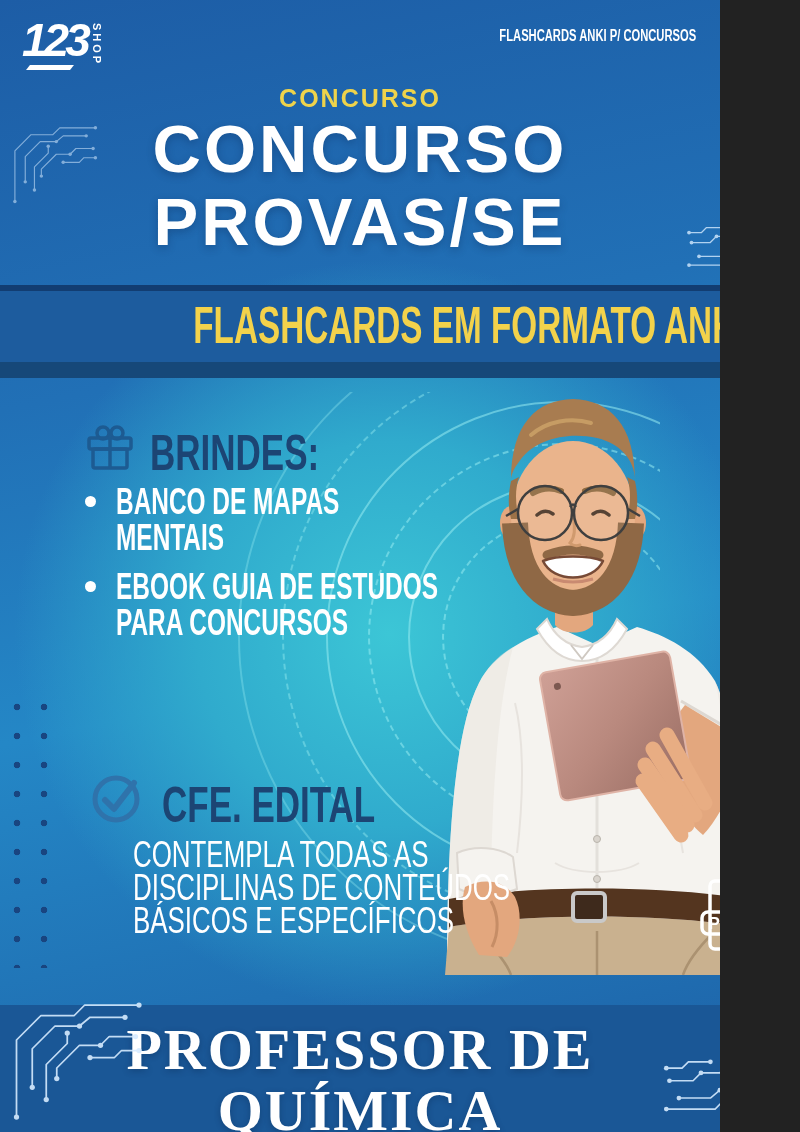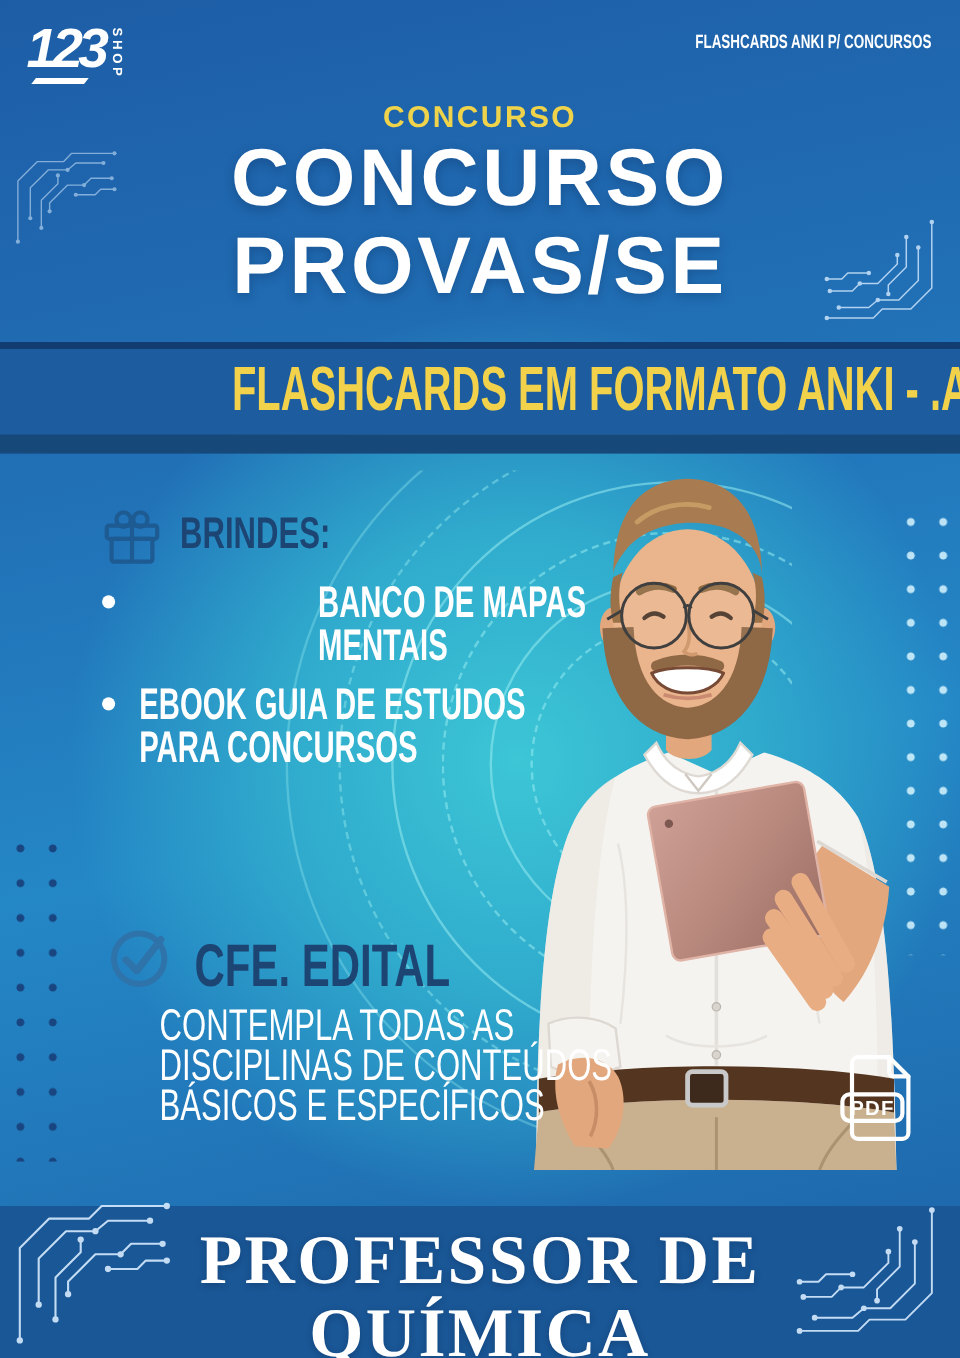--- a/index.html
+++ b/index.html
@@ -1,17 +1,17 @@
 <!DOCTYPE html>
 <html><head>
 <meta charset="utf-8">
 <style>
   html,body{margin:0;padding:0;background:#222;}
   .page{
-    position:relative;width:800px;height:1132px;overflow:hidden;
+    position:relative;width:720px;height:1132px;overflow:hidden;
     font-family:"Liberation Sans",sans-serif;
     background:
       radial-gradient(circle 480px at 54% 56%, #3cc6d6 0%, #30abcd 40%, rgba(42,140,198,0) 78%),
       linear-gradient(168deg, #1d5da6 0%, #2170b6 32%, #2487c6 58%, #2071b4 82%, #1d5fa5 100%);
   }
   .abs{position:absolute;}
   
   .cnd66{display:inline-block;transform:scaleX(.66);transform-origin:left top;white-space:nowrap;}
   .cnd70{display:inline-block;transform:scaleX(.70);transform-origin:left top;white-space:nowrap;}
   .cnd70r{display:inline-block;transform:scaleX(.70);transform-origin:right top;white-space:nowrap;}
@@ -26,23 +26,23 @@
   .kicker{left:0;top:84px;width:100%;text-align:center;color:#eed34b;font-weight:bold;font-size:25px;letter-spacing:2px;}
   .hero-title{left:0;top:112px;width:100%;text-align:center;color:#fff;font-weight:bold;font-size:67px;line-height:73px;letter-spacing:3px;text-shadow:0 3px 9px rgba(8,30,70,.28);}
   
   .banner{left:0;top:285px;width:100%;}
   .banner-stripe-top{height:6px;background:#123d72;}
   .banner-main{height:71px;background:#1d5c9e;text-align:center;}
   .banner-main .txt{font-size:52px;line-height:68px;font-weight:bold;color:#f3d24b;}
   .banner-stripe-bottom{height:16px;background:#164879;}
   
   .brindes-row{left:84px;top:422px;display:flex;align-items:flex-start;}
-  .brindes-row .txt{font-size:37px;font-weight:bold;color:#1c4574;margin-left:14px;margin-top:2px;}
+  .brindes-row .txt{font-size:50px;font-weight:bold;color:#1c4574;margin-left:14px;margin-top:2px;}
   .bullet-list{left:85px;top:484px;list-style:none;margin:0;padding:0;}
-  .bullet-item{display:flex;margin-bottom:13px;justify-content:space-between;}
+  .bullet-item{display:flex;margin-bottom:13px;}
   .bullet-dot{flex:0 0 auto;width:11px;height:11px;border-radius:50%;background:#fff;margin:12px 20px 0 0;}
   .bullet-lines{font-size:37px;line-height:36px;font-weight:bold;color:#fff;}
   .cfe-row{left:88px;top:770px;display:flex;align-items:flex-start;}
   .cfe-row .txt{font-size:50px;font-weight:bold;color:#1c4574;margin-left:16px;margin-top:6px;}
   .edital-desc{left:95px;top:838px;font-size:37px;line-height:33px;font-weight:normal;color:#fff;margin-left:38px;}
   
   .footer-band{left:0;top:1005px;width:100%;height:157px;background:#1a5796;font-family:Liberation Serif, serif;}
   .footer-title{position:absolute;left:0;top:14px;width:100%;text-align:center;color:#fff;font-weight:bold;font-size:58px;line-height:61px;letter-spacing:2px;text-shadow:0 2px 6px rgba(5,25,60,.3);}
   
   .arcs{left:230px;top:392px;width:430px;height:548px;overflow:hidden;pointer-events:none;}

